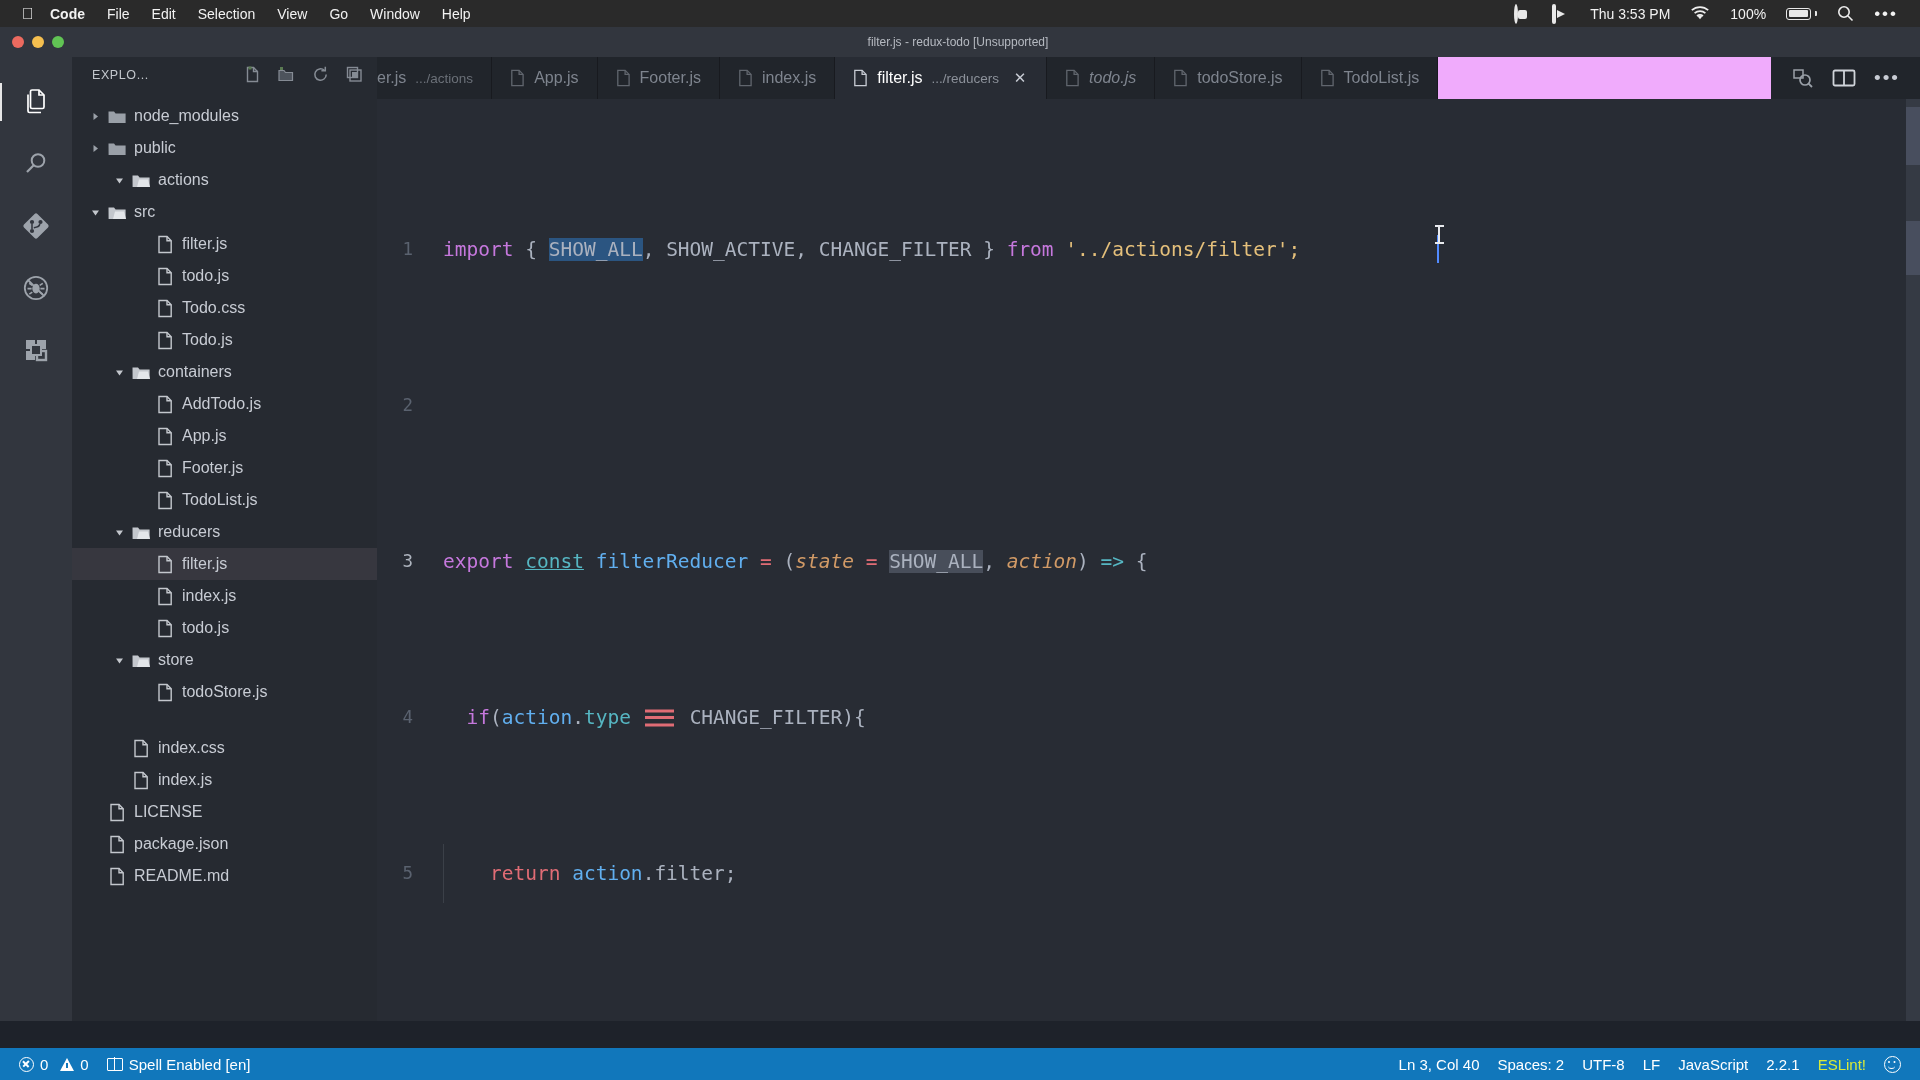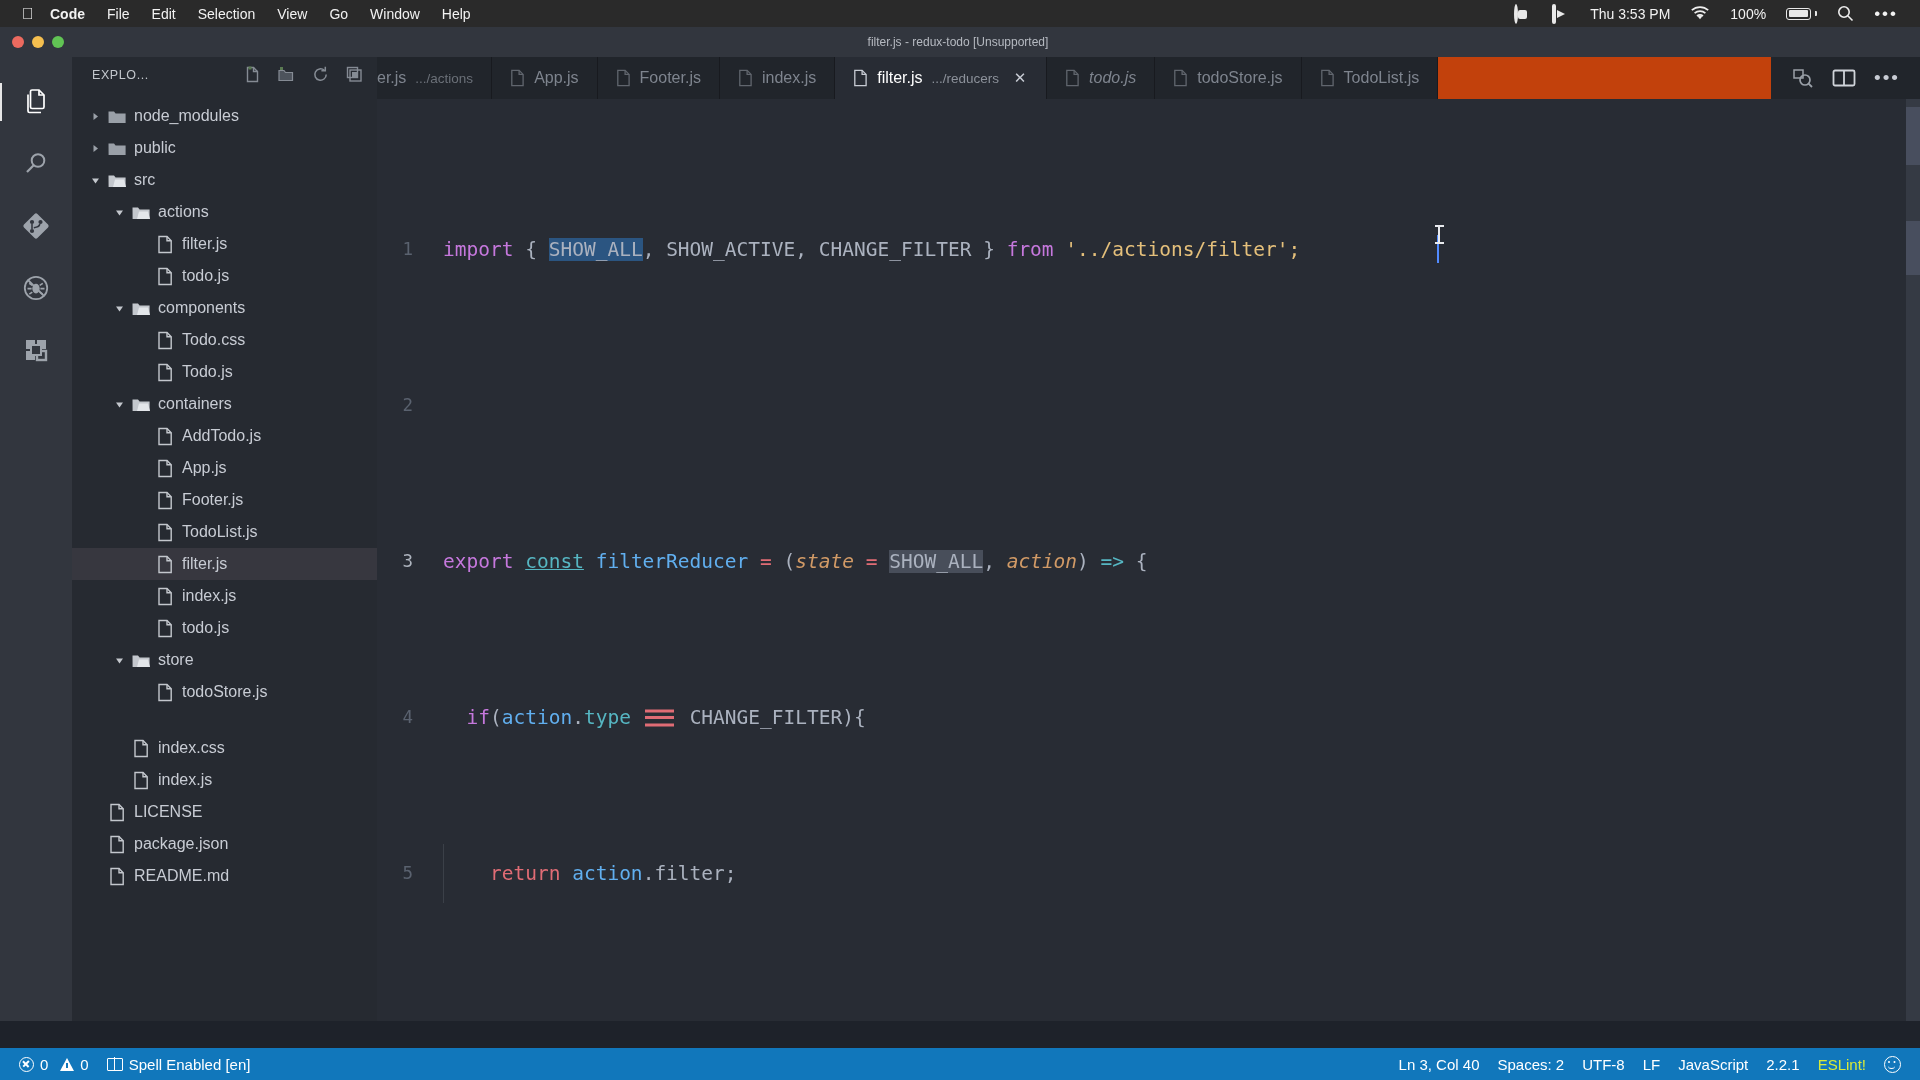--- a/index.html
+++ b/index.html
@@ -66,21 +66,21 @@
   .row.selected{ background:#37373f; }
   .row .twisty{ width:14px; height:14px; margin-right:4px; flex:0 0 14px; display:flex; align-items:center; justify-content:center; }
   .row .twisty.blank{ visibility:hidden; }
   .row .ficon{ width:22px; flex:0 0 22px; display:flex; align-items:center; justify-content:center; margin-right:6px; }
   .row .lbl{ overflow:hidden; text-overflow:ellipsis; }
 
   
   #editorgroup{ flex:1; display:flex; flex-direction:column; background:#282c34; min-width:0; }
 
   
-  #tabbar{ height:42px; background:#c2410c; display:flex; align-items:stretch; overflow:hidden; }
+  #tabbar{ height:42px; background:#f0abfc; display:flex; align-items:stretch; overflow:hidden; }
   .tab{
     display:flex; align-items:center; gap:9px; padding:0 18px;
     background:#21252b; color:#7e848e; font-size:16px;
     border-right:1px solid #181a1f; white-space:nowrap; cursor:pointer; position:relative;
   }
   .tab.active{ background:#282c34; color:#ffffff; }
   .tab.preview .tname{ font-style:italic; }
   .tab .tdesc{ color:#6b7078; font-size:13.5px; }
   .tab.active .tdesc{ color:#8c919a; }
   .tab .tclose{ color:#c8ccd4; font-size:15px; margin-left:4px; width:16px; text-align:center; }
@@ -309,155 +309,155 @@
               <path d="M3.5 2l4.5 3.5-4.5 3.5z" fill="#9aa0a8"></path>
             </svg>
           </span>
           <span class="ficon">
             <svg width="20" height="17" viewBox="0 0 20 17">
               <path d="M1.5 3.5h5.5l1.6 2h10v9.5h-17z" fill="#9aa0a8"></path>
             </svg>
           </span>
           <span class="lbl">public</span>
         </div>
+        <div class="row" style="padding-left: 40px;">
+          <span class="twisty">
+            <svg width="11" height="11" viewBox="0 0 11 11">
+              <path d="M2 3.5h7L5.5 8.5z" fill="#c3c7cd"></path>
+            </svg>
+          </span>
+          <span class="ficon">
+            <svg width="20" height="17" viewBox="0 0 20 17">
+              <path d="M1.5 3.5h5.5l1.6 2h10v9.5h-17z" fill="#c3c7cd"></path>
+              <path d="M17 7.5h-9l-2 7.5h13z" fill="#e3e6ea"></path>
+            </svg>
+          </span>
+          <span class="lbl">actions</span>
+        </div>
         <div class="row" style="padding-left: 16px;">
           <span class="twisty">
             <svg width="11" height="11" viewBox="0 0 11 11">
               <path d="M2 3.5h7L5.5 8.5z" fill="#c3c7cd"></path>
             </svg>
           </span>
           <span class="ficon">
             <svg width="20" height="17" viewBox="0 0 20 17">
               <path d="M1.5 3.5h5.5l1.6 2h10v9.5h-17z" fill="#c3c7cd"></path>
               <path d="M17 7.5h-9l-2 7.5h13z" fill="#e3e6ea"></path>
             </svg>
           </span>
           <span class="lbl">src</span>
         </div>
+        <div class="row" style="padding-left: 64px;">
+          <span class="twisty blank"></span>
+          <span class="ficon">
+            <svg width="16" height="19" viewBox="0 0 16 19">
+              <path d="M2 1.5h8l4.2 4.2v11.8H2z" fill="none" stroke="#c3c7cd" stroke-width="1.4"></path>
+              <path d="M10 1.5v4.2h4.2" fill="none" stroke="#c3c7cd" stroke-width="1.4"></path>
+            </svg>
+          </span>
+          <span class="lbl">filter.js</span>
+        </div>
+        <div class="row" style="padding-left: 64px;">
+          <span class="twisty blank"></span>
+          <span class="ficon">
+            <svg width="16" height="19" viewBox="0 0 16 19">
+              <path d="M2 1.5h8l4.2 4.2v11.8H2z" fill="none" stroke="#c3c7cd" stroke-width="1.4"></path>
+              <path d="M10 1.5v4.2h4.2" fill="none" stroke="#c3c7cd" stroke-width="1.4"></path>
+            </svg>
+          </span>
+          <span class="lbl">todo.js</span>
+        </div>
+        <div class="row" style="padding-left: 64px;">
+          <span class="twisty blank"></span>
+          <span class="ficon">
+            <svg width="16" height="19" viewBox="0 0 16 19">
+              <path d="M2 1.5h8l4.2 4.2v11.8H2z" fill="none" stroke="#c3c7cd" stroke-width="1.4"></path>
+              <path d="M10 1.5v4.2h4.2" fill="none" stroke="#c3c7cd" stroke-width="1.4"></path>
+            </svg>
+          </span>
+          <span class="lbl">Todo.css</span>
+        </div>
+        <div class="row" style="padding-left: 64px;">
+          <span class="twisty blank"></span>
+          <span class="ficon">
+            <svg width="16" height="19" viewBox="0 0 16 19">
+              <path d="M2 1.5h8l4.2 4.2v11.8H2z" fill="none" stroke="#c3c7cd" stroke-width="1.4"></path>
+              <path d="M10 1.5v4.2h4.2" fill="none" stroke="#c3c7cd" stroke-width="1.4"></path>
+            </svg>
+          </span>
+          <span class="lbl">Todo.js</span>
+        </div>
         <div class="row" style="padding-left: 40px;">
           <span class="twisty">
             <svg width="11" height="11" viewBox="0 0 11 11">
               <path d="M2 3.5h7L5.5 8.5z" fill="#c3c7cd"></path>
             </svg>
           </span>
           <span class="ficon">
             <svg width="20" height="17" viewBox="0 0 20 17">
               <path d="M1.5 3.5h5.5l1.6 2h10v9.5h-17z" fill="#c3c7cd"></path>
               <path d="M17 7.5h-9l-2 7.5h13z" fill="#e3e6ea"></path>
             </svg>
           </span>
-          <span class="lbl">actions</span>
-        </div>
-        <div class="row" style="padding-left: 64px;">
-          <span class="twisty blank"></span>
-          <span class="ficon">
-            <svg width="16" height="19" viewBox="0 0 16 19">
-              <path d="M2 1.5h8l4.2 4.2v11.8H2z" fill="none" stroke="#c3c7cd" stroke-width="1.4"></path>
-              <path d="M10 1.5v4.2h4.2" fill="none" stroke="#c3c7cd" stroke-width="1.4"></path>
-            </svg>
-          </span>
-          <span class="lbl">filter.js</span>
-        </div>
-        <div class="row" style="padding-left: 64px;">
-          <span class="twisty blank"></span>
-          <span class="ficon">
-            <svg width="16" height="19" viewBox="0 0 16 19">
-              <path d="M2 1.5h8l4.2 4.2v11.8H2z" fill="none" stroke="#c3c7cd" stroke-width="1.4"></path>
-              <path d="M10 1.5v4.2h4.2" fill="none" stroke="#c3c7cd" stroke-width="1.4"></path>
-            </svg>
-          </span>
-          <span class="lbl">todo.js</span>
+          <span class="lbl">containers</span>
+        </div>
+        <div class="row" style="padding-left: 64px;">
+          <span class="twisty blank"></span>
+          <span class="ficon">
+            <svg width="16" height="19" viewBox="0 0 16 19">
+              <path d="M2 1.5h8l4.2 4.2v11.8H2z" fill="none" stroke="#c3c7cd" stroke-width="1.4"></path>
+              <path d="M10 1.5v4.2h4.2" fill="none" stroke="#c3c7cd" stroke-width="1.4"></path>
+            </svg>
+          </span>
+          <span class="lbl">AddTodo.js</span>
+        </div>
+        <div class="row" style="padding-left: 64px;">
+          <span class="twisty blank"></span>
+          <span class="ficon">
+            <svg width="16" height="19" viewBox="0 0 16 19">
+              <path d="M2 1.5h8l4.2 4.2v11.8H2z" fill="none" stroke="#c3c7cd" stroke-width="1.4"></path>
+              <path d="M10 1.5v4.2h4.2" fill="none" stroke="#c3c7cd" stroke-width="1.4"></path>
+            </svg>
+          </span>
+          <span class="lbl">App.js</span>
+        </div>
+        <div class="row" style="padding-left: 64px;">
+          <span class="twisty blank"></span>
+          <span class="ficon">
+            <svg width="16" height="19" viewBox="0 0 16 19">
+              <path d="M2 1.5h8l4.2 4.2v11.8H2z" fill="none" stroke="#c3c7cd" stroke-width="1.4"></path>
+              <path d="M10 1.5v4.2h4.2" fill="none" stroke="#c3c7cd" stroke-width="1.4"></path>
+            </svg>
+          </span>
+          <span class="lbl">Footer.js</span>
+        </div>
+        <div class="row" style="padding-left: 64px;">
+          <span class="twisty blank"></span>
+          <span class="ficon">
+            <svg width="16" height="19" viewBox="0 0 16 19">
+              <path d="M2 1.5h8l4.2 4.2v11.8H2z" fill="none" stroke="#c3c7cd" stroke-width="1.4"></path>
+              <path d="M10 1.5v4.2h4.2" fill="none" stroke="#c3c7cd" stroke-width="1.4"></path>
+            </svg>
+          </span>
+          <span class="lbl">TodoList.js</span>
         </div>
         <div class="row" style="padding-left: 40px;">
           <span class="twisty">
             <svg width="11" height="11" viewBox="0 0 11 11">
               <path d="M2 3.5h7L5.5 8.5z" fill="#c3c7cd"></path>
             </svg>
           </span>
           <span class="ficon">
             <svg width="20" height="17" viewBox="0 0 20 17">
               <path d="M1.5 3.5h5.5l1.6 2h10v9.5h-17z" fill="#c3c7cd"></path>
               <path d="M17 7.5h-9l-2 7.5h13z" fill="#e3e6ea"></path>
             </svg>
           </span>
-          <span class="lbl">components</span>
-        </div>
-        <div class="row" style="padding-left: 64px;">
-          <span class="twisty blank"></span>
-          <span class="ficon">
-            <svg width="16" height="19" viewBox="0 0 16 19">
-              <path d="M2 1.5h8l4.2 4.2v11.8H2z" fill="none" stroke="#c3c7cd" stroke-width="1.4"></path>
-              <path d="M10 1.5v4.2h4.2" fill="none" stroke="#c3c7cd" stroke-width="1.4"></path>
-            </svg>
-          </span>
-          <span class="lbl">Todo.css</span>
-        </div>
-        <div class="row" style="padding-left: 64px;">
-          <span class="twisty blank"></span>
-          <span class="ficon">
-            <svg width="16" height="19" viewBox="0 0 16 19">
-              <path d="M2 1.5h8l4.2 4.2v11.8H2z" fill="none" stroke="#c3c7cd" stroke-width="1.4"></path>
-              <path d="M10 1.5v4.2h4.2" fill="none" stroke="#c3c7cd" stroke-width="1.4"></path>
-            </svg>
-          </span>
-          <span class="lbl">Todo.js</span>
-        </div>
-        <div class="row" style="padding-left: 40px;">
-          <span class="twisty">
-            <svg width="11" height="11" viewBox="0 0 11 11">
-              <path d="M2 3.5h7L5.5 8.5z" fill="#c3c7cd"></path>
-            </svg>
-          </span>
-          <span class="ficon">
-            <svg width="20" height="17" viewBox="0 0 20 17">
-              <path d="M1.5 3.5h5.5l1.6 2h10v9.5h-17z" fill="#c3c7cd"></path>
-              <path d="M17 7.5h-9l-2 7.5h13z" fill="#e3e6ea"></path>
-            </svg>
-          </span>
-          <span class="lbl">containers</span>
-        </div>
-        <div class="row" style="padding-left: 64px;">
-          <span class="twisty blank"></span>
-          <span class="ficon">
-            <svg width="16" height="19" viewBox="0 0 16 19">
-              <path d="M2 1.5h8l4.2 4.2v11.8H2z" fill="none" stroke="#c3c7cd" stroke-width="1.4"></path>
-              <path d="M10 1.5v4.2h4.2" fill="none" stroke="#c3c7cd" stroke-width="1.4"></path>
-            </svg>
-          </span>
-          <span class="lbl">AddTodo.js</span>
-        </div>
-        <div class="row" style="padding-left: 64px;">
-          <span class="twisty blank"></span>
-          <span class="ficon">
-            <svg width="16" height="19" viewBox="0 0 16 19">
-              <path d="M2 1.5h8l4.2 4.2v11.8H2z" fill="none" stroke="#c3c7cd" stroke-width="1.4"></path>
-              <path d="M10 1.5v4.2h4.2" fill="none" stroke="#c3c7cd" stroke-width="1.4"></path>
-            </svg>
-          </span>
-          <span class="lbl">App.js</span>
-        </div>
-        <div class="row" style="padding-left: 64px;">
-          <span class="twisty blank"></span>
-          <span class="ficon">
-            <svg width="16" height="19" viewBox="0 0 16 19">
-              <path d="M2 1.5h8l4.2 4.2v11.8H2z" fill="none" stroke="#c3c7cd" stroke-width="1.4"></path>
-              <path d="M10 1.5v4.2h4.2" fill="none" stroke="#c3c7cd" stroke-width="1.4"></path>
-            </svg>
-          </span>
-          <span class="lbl">Footer.js</span>
-        </div>
-        <div class="row" style="padding-left: 64px;">
-          <span class="twisty blank"></span>
-          <span class="ficon">
-            <svg width="16" height="19" viewBox="0 0 16 19">
-              <path d="M2 1.5h8l4.2 4.2v11.8H2z" fill="none" stroke="#c3c7cd" stroke-width="1.4"></path>
-              <path d="M10 1.5v4.2h4.2" fill="none" stroke="#c3c7cd" stroke-width="1.4"></path>
-            </svg>
-          </span>
-          <span class="lbl">TodoList.js</span>
+          <span class="lbl">reducers</span>
         </div>
         <div class="row selected" style="padding-left: 64px;">
           <span class="twisty blank"></span>
           <span class="ficon">
             <svg width="16" height="19" viewBox="0 0 16 19">
               <path d="M2 1.5h8l4.2 4.2v11.8H2z" fill="none" stroke="#c3c7cd" stroke-width="1.4"></path>
               <path d="M10 1.5v4.2h4.2" fill="none" stroke="#c3c7cd" stroke-width="1.4"></path>
             </svg>
           </span>
           <span class="lbl">filter.js</span>

